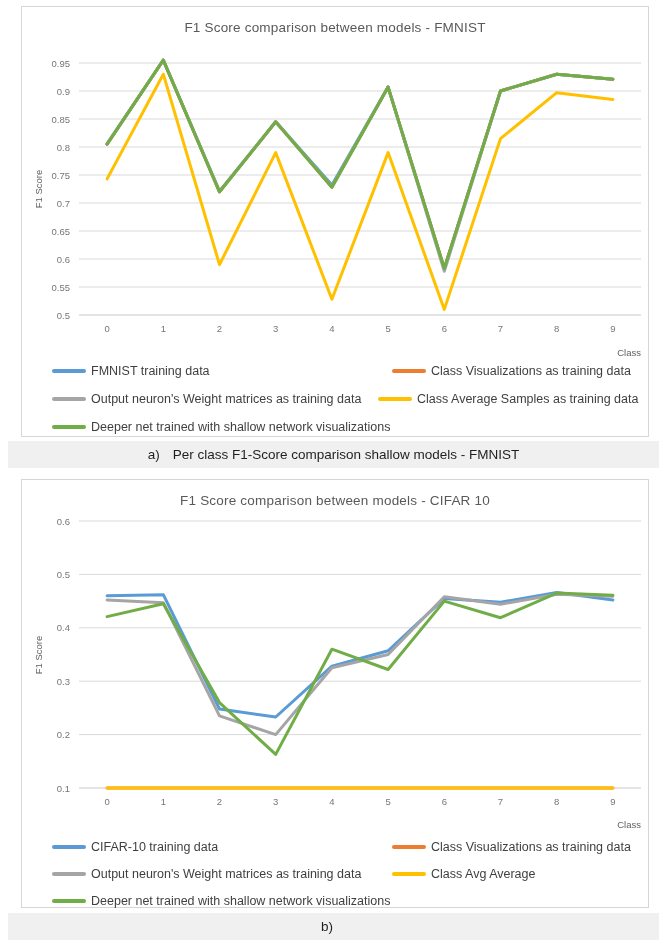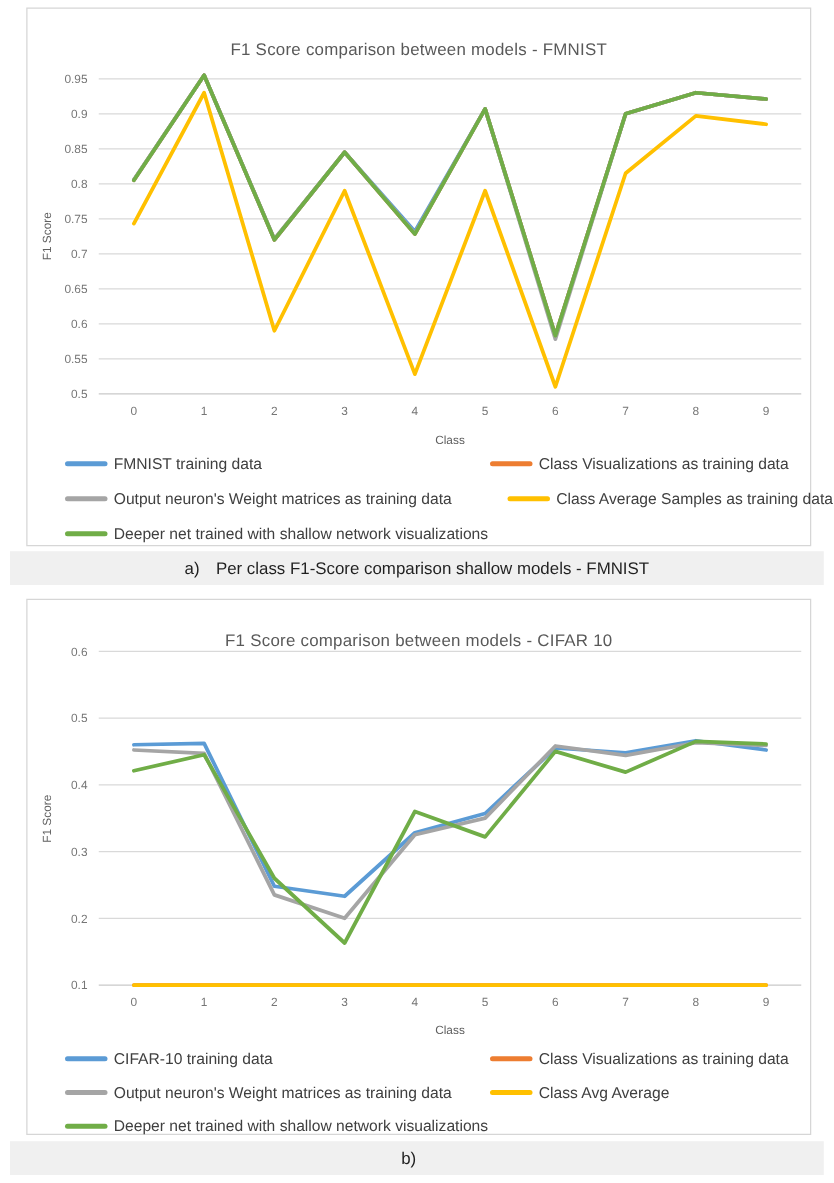--- a/index.html
+++ b/index.html
@@ -8,32 +8,32 @@
     font-family:"Liberation Sans",sans-serif;overflow:hidden;
   }
   .chart-frame{
     position:absolute;left:21px;width:628px;box-sizing:border-box;
     background:#ffffff;border:1px solid #d6d6d6;
   }
   #chart-0{top:6px;height:431px;}
   #chart-1{top:479px;height:429px;}
   .chart-title{
     position:absolute;top:13px;left:0;width:100%;text-align:center;
-    font-size:13.5px;color:#595959;letter-spacing:.2px;margin-top:12px;
+    font-size:13.5px;color:#595959;letter-spacing:.2px;
   }
   .plot-svg{position:absolute;left:0;top:0;}
   svg text.tick{font-family:"Liberation Sans",sans-serif;font-size:9.5px;fill:#767676;}
   .ylabel{
     position:absolute;width:100px;height:14px;left:-32px;text-align:center;
     font-size:9.5px;color:#5f5f5f;transform:rotate(-90deg);
   }
   #chart-0 .ylabel{top:175px;}
   #chart-1 .ylabel{top:168px;}
   .xlabel{
-    position:absolute;left:57px;width:562px;text-align:center;
+    position:absolute;left:57px;width:562px;text-align:right;
     font-size:9.5px;color:#5f5f5f;
   }
   #chart-0 .xlabel{top:340px;}
   #chart-1 .xlabel{top:339px;}
   .legend{position:absolute;left:0;top:0;width:100%;height:100%;pointer-events:none;}
   .legend-item{position:absolute;display:flex;align-items:center;height:16px;}
   .swatch{display:inline-block;width:34px;height:3.5px;border-radius:2px;margin-right:5px;flex:0 0 auto;}
   .legend-label{font-size:12.5px;color:#3f3f3f;white-space:nowrap;}
   .caption{
     position:absolute;left:8px;width:651px;height:27px;background:#f0f0f0;
@@ -96,21 +96,21 @@
           <span class="legend-label">FMNIST training data</span>
         </div>
         <div class="legend-item" style="left: 370px; top: 356px;">
           <span class="swatch" style="background: rgb(237, 125, 49);"></span>
           <span class="legend-label">Class Visualizations as training data</span>
         </div>
         <div class="legend-item" style="left: 30px; top: 384px;">
           <span class="swatch" style="background: rgb(165, 165, 165);"></span>
           <span class="legend-label">Output neuron's Weight matrices as training data</span>
         </div>
-        <div class="legend-item" style="left: 384px; top: 384px;">
+        <div class="legend-item" style="left: 356px; top: 384px;">
           <span class="swatch" style="background: rgb(255, 192, 0);"></span>
           <span class="legend-label">Class Average Samples as training data</span>
         </div>
         <div class="legend-item" style="left: 30px; top: 412px;">
           <span class="swatch" style="background: rgb(112, 173, 71);"></span>
           <span class="legend-label">Deeper net trained with shallow network visualizations</span>
         </div>
       </div>
   </div>
 

